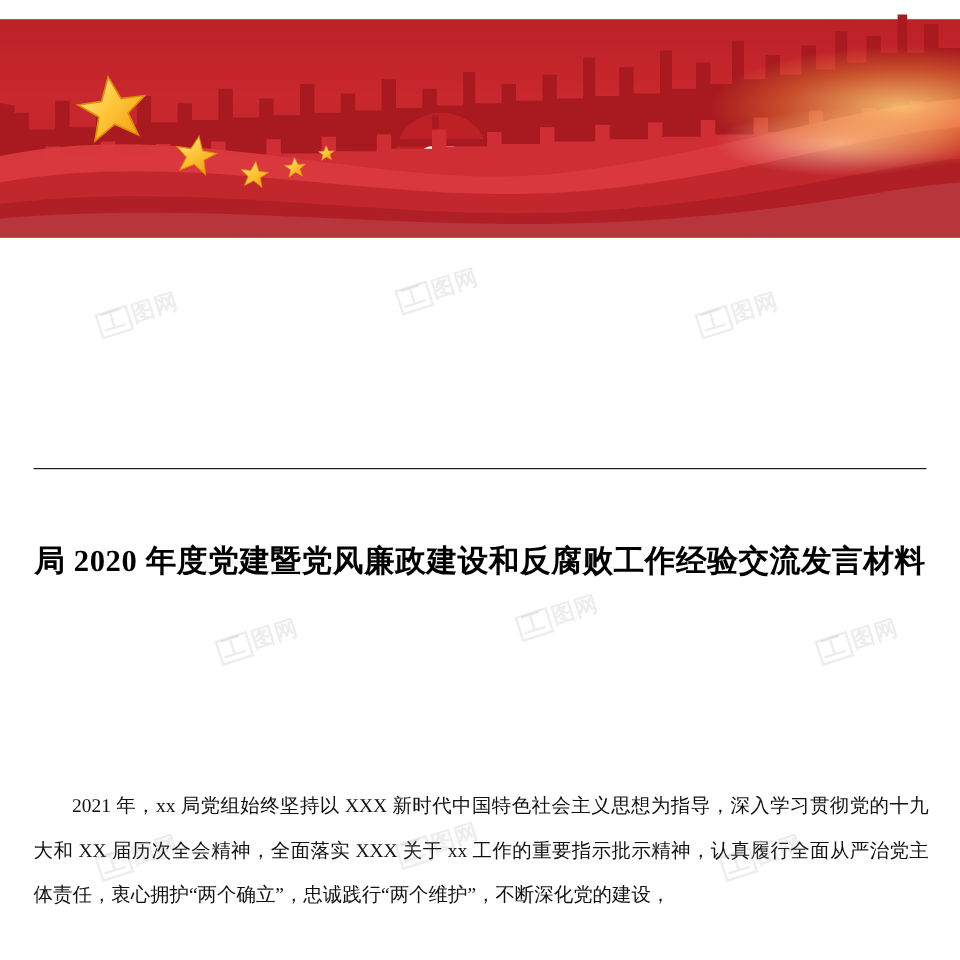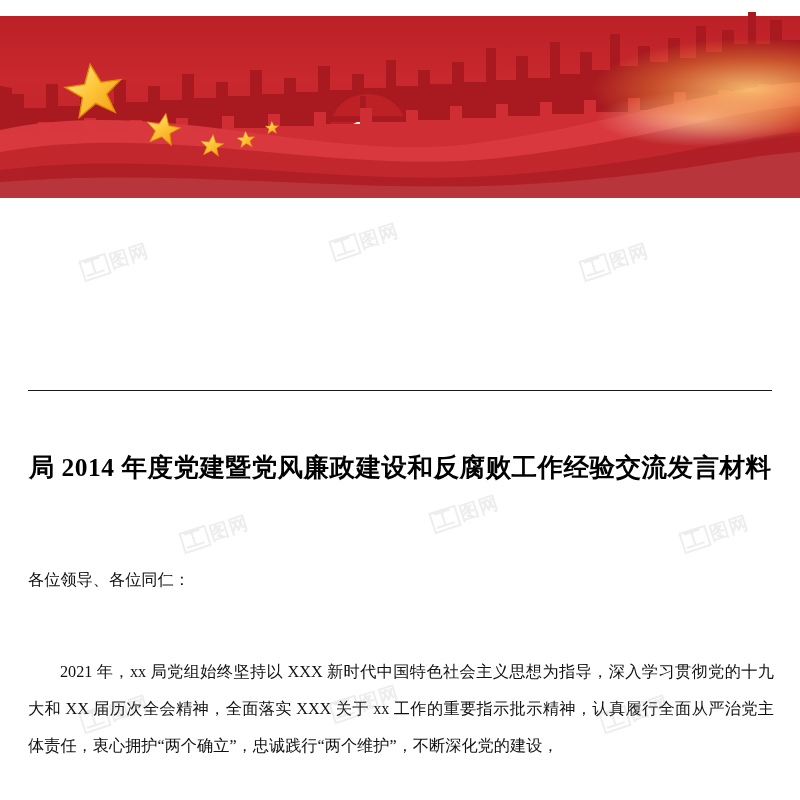--- a/index.html
+++ b/index.html
@@ -199,23 +199,22 @@
       <path transform="translate(162,88) scale(0.72) rotate(6)" d="M0,-16 L4.7,-5 L16,-4.9 L7,2.2 L10.4,13.2 L0,6.6 L-10.4,13.2 L-7,2.2 L-16,-4.9 L-4.7,-5 Z"></path>
       <path transform="translate(196,82) scale(0.55) rotate(-4)" d="M0,-16 L4.7,-5 L16,-4.9 L7,2.2 L10.4,13.2 L0,6.6 L-10.4,13.2 L-7,2.2 L-16,-4.9 L-4.7,-5 Z"></path>
       <path transform="translate(222,70) scale(0.42) rotate(-2)" d="M0,-16 L4.7,-5 L16,-4.9 L7,2.2 L10.4,13.2 L0,6.6 L-10.4,13.2 L-7,2.2 L-16,-4.9 L-4.7,-5 Z"></path>
     </g>
   </svg>
 </div>
 
 <div class="doc">
   <div class="hrule"></div>
 
-  <div class="title">局 2014 年度党建暨党风廉政建设和反腐败工作经验交流发言材料</div>
-
-  <div class="para p-salutation">各位领导、各位同仁：</div>
+  <div class="title">局 2020 年度党建暨党风廉政建设和反腐败工作经验交流发言材料</div>
+
 
 
   <div class="para p-body">2021 年，xx 局党组始终坚持以 XXX 新时代中国特色社会主义思想为指导，深入学习贯彻党的十九大和 XX 届历次全会精神，全面落实 XXX 关于 xx 工作的重要指示批示精神，认真履行全面从严治党主体责任，衷心拥护“两个确立”，忠诚践行“两个维护”，不断深化党的建设，</div>
 </div>
 
 <div id="watermark-layer">
     <div class="wm" style="left: 80px; top: 248px; transform: rotate(-18deg);"><span class="wmbox">工</span><span>图网</span></div>
     <div class="wm" style="left: 330px; top: 228px; transform: rotate(-18deg);"><span class="wmbox">工</span><span>图网</span></div>
     <div class="wm" style="left: 580px; top: 248px; transform: rotate(-18deg);"><span class="wmbox">工</span><span>图网</span></div>
     <div class="wm" style="left: 180px; top: 520px; transform: rotate(-18deg);"><span class="wmbox">工</span><span>图网</span></div>

